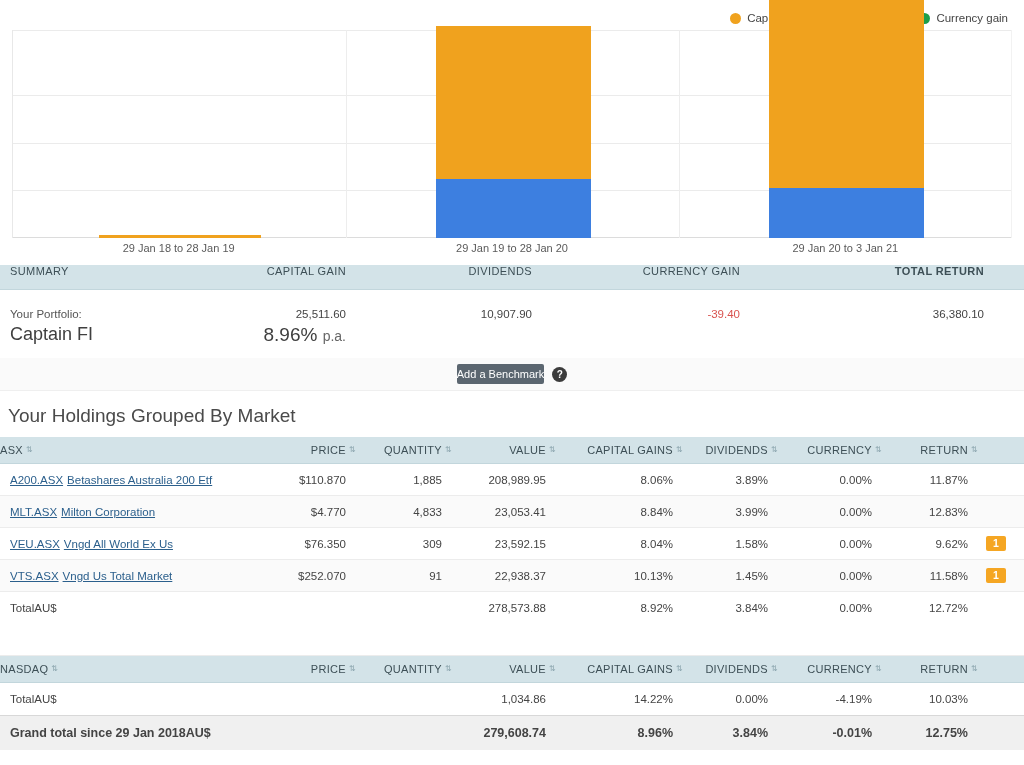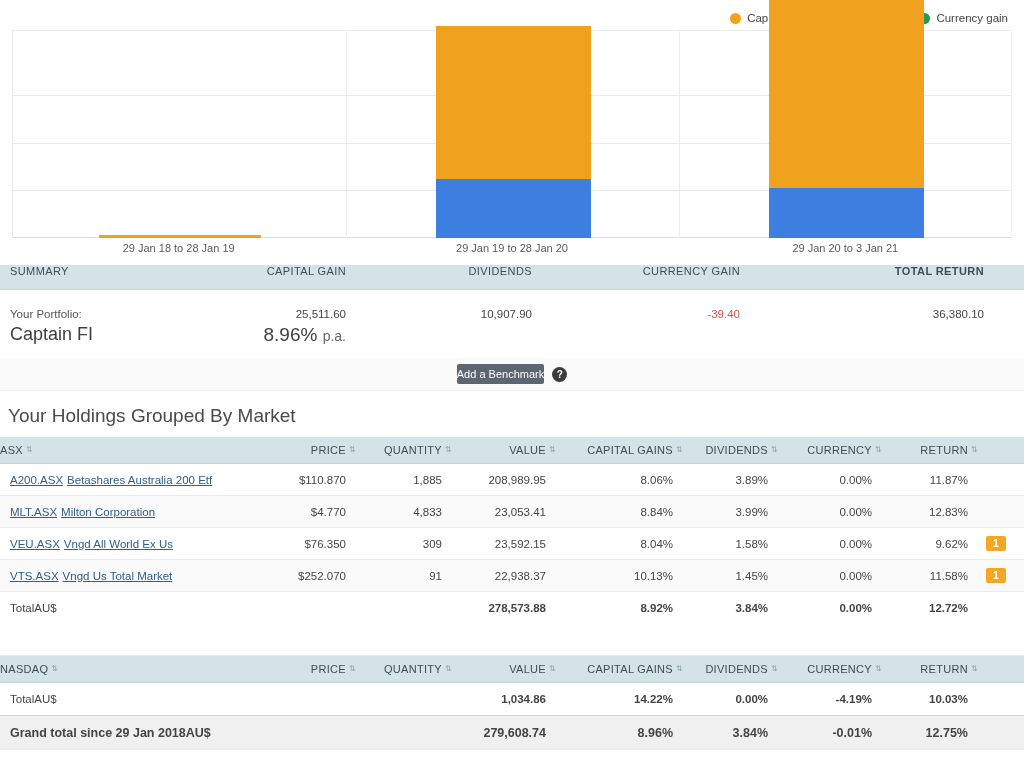--- a/index.html
+++ b/index.html
@@ -225,21 +225,21 @@
     color: #2b5f8c;
     text-decoration: underline;
     margin-left: 4px;
   }
   .muted { color: #bdbdbd; }
   tr.total td {
     border-top: 1px solid #9a9a9a;
     border-bottom: none;
     height: 30px;
   }
-  tr.total td.b { font-weight: bold; }
+  tr.total td.b { font-weight: normal; }
   tr.grand td {
     background: #f0f0f0;
     font-weight: bold;
     font-size: 12.5px;
     height: 32px;
     border-top: 1px solid #d8d8d8;
     border-bottom: none;
   }
   .badge-cell {
     width: 46px;

